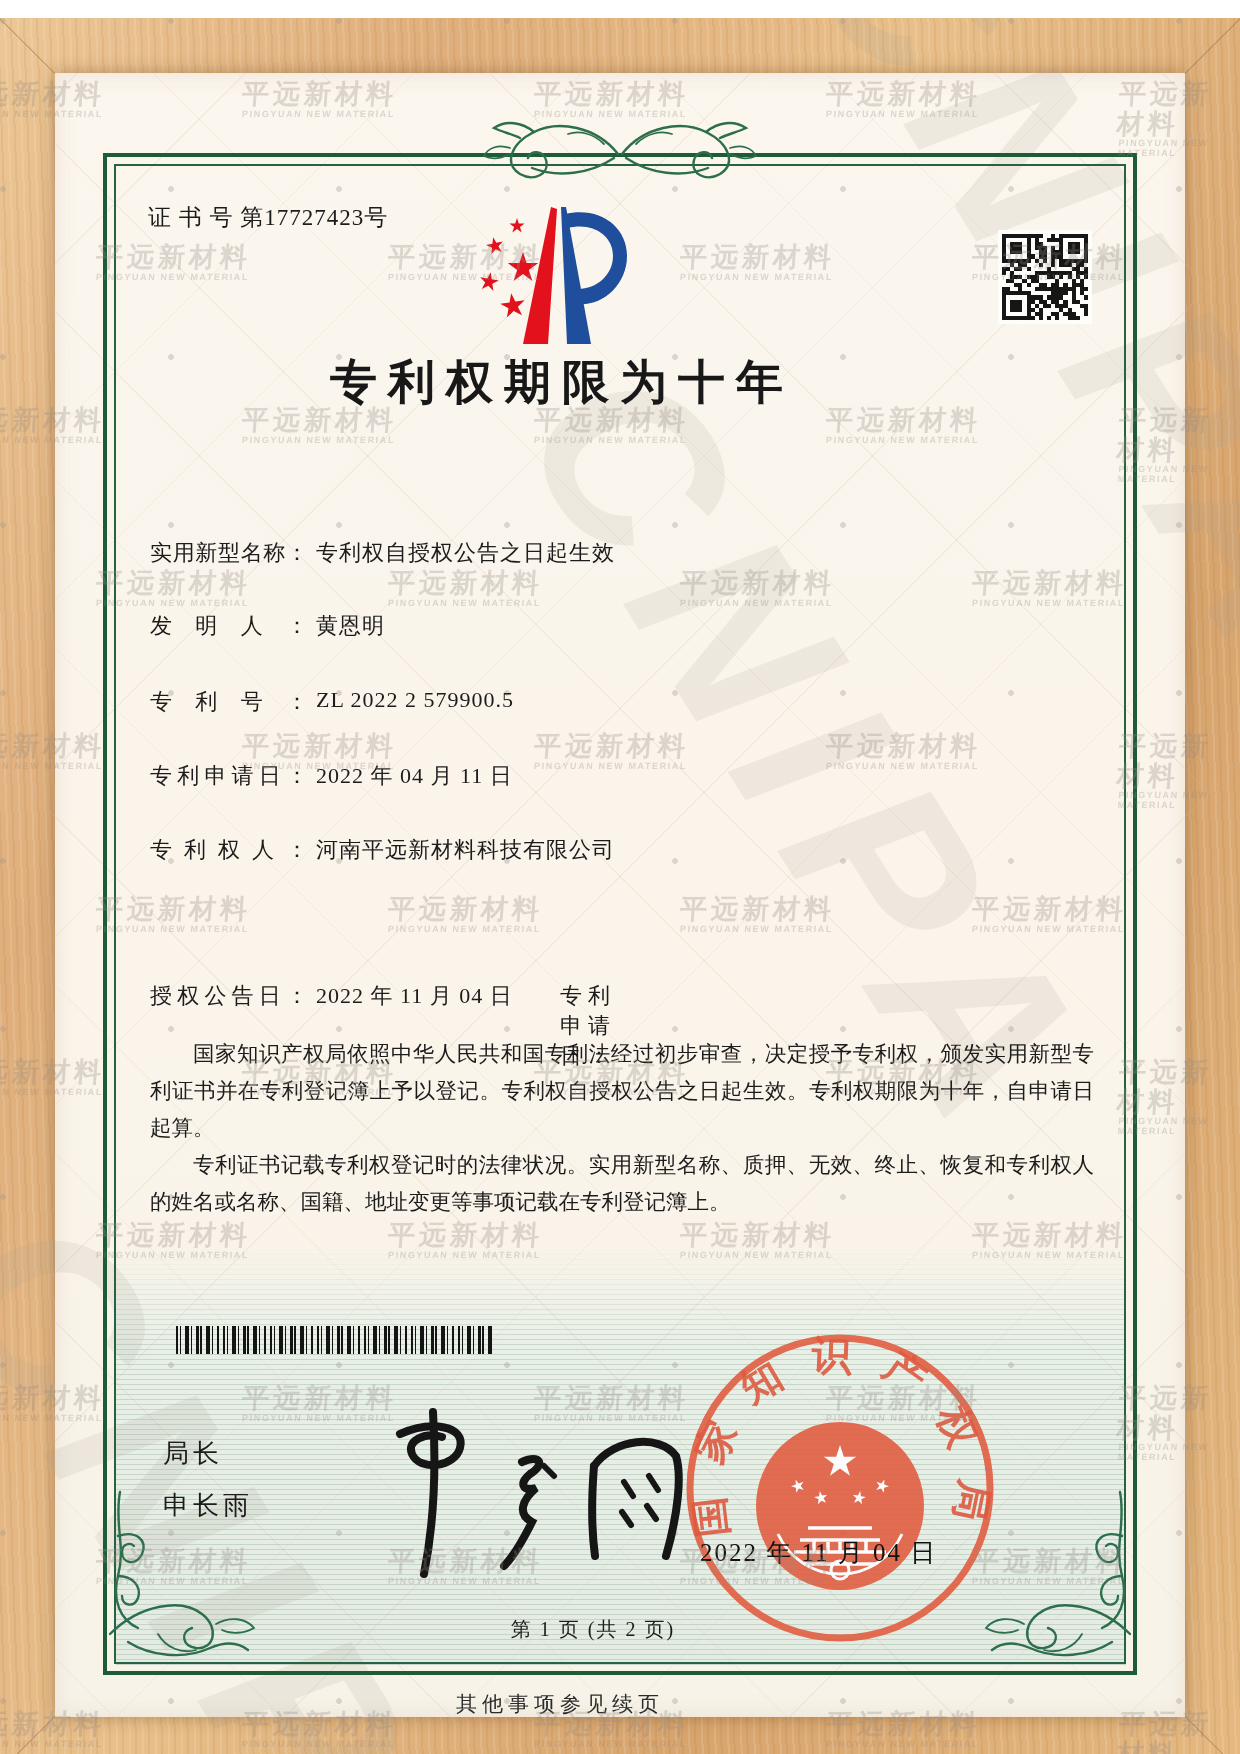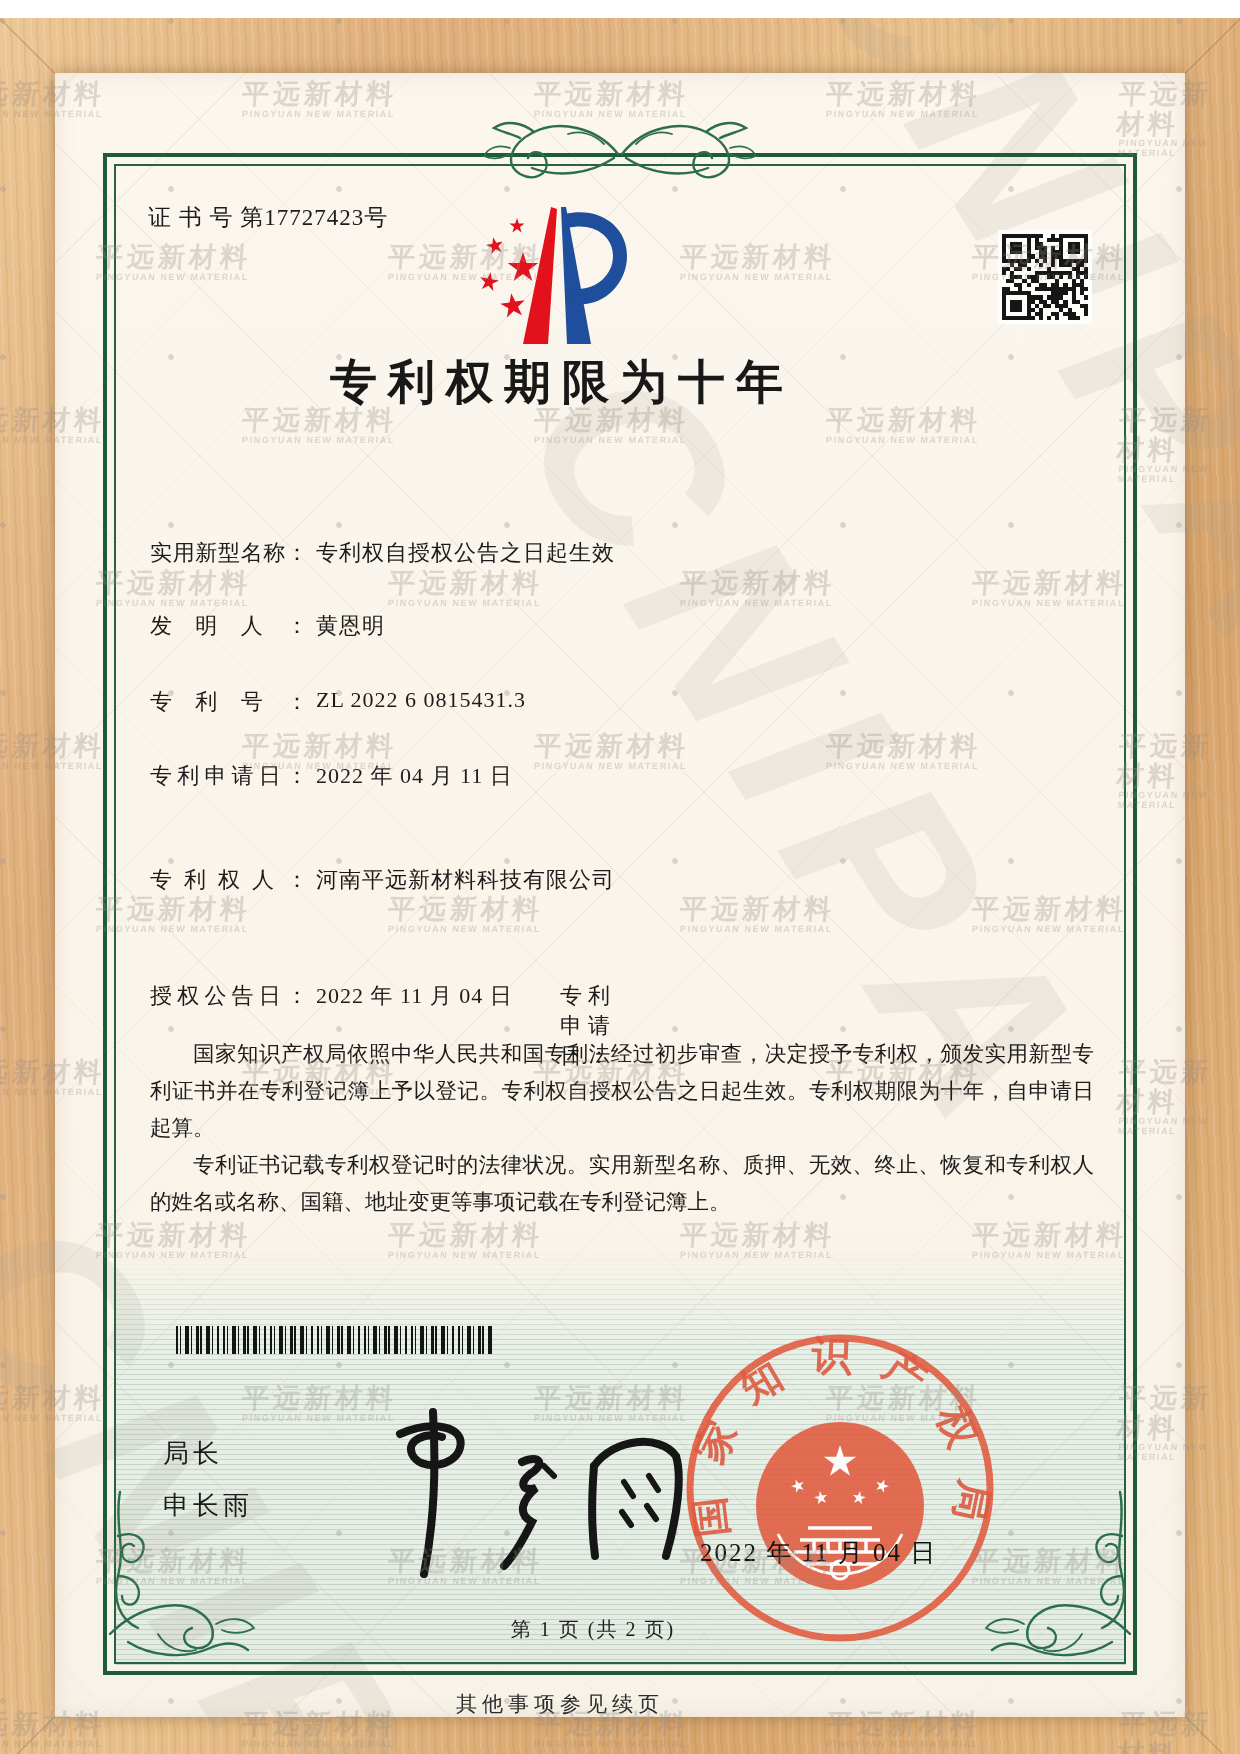--- a/index.html
+++ b/index.html
@@ -47,21 +47,21 @@
   .qr{position:absolute;left:998px;top:212px;width:94px;height:94px;z-index:4;background:#fdfdfa;
     padding:4px;box-sizing:border-box;display:grid;grid-template-rows:repeat(21,1fr);grid-template-columns:repeat(21,1fr);}
   .qr i{display:block;}
   .title{left:103px;top:333px;width:1034px;text-align:center;transform:translateX(-58px);
     font-size:47px;font-weight:bold;letter-spacing:11px;color:#181818;}
 
   .row{position:absolute;left:150px;z-index:4;display:flex;align-items:flex-start;font-size:22px;color:#1c1c1c;}
   .row .lbl{display:inline-block;width:158px;text-align:justify;text-align-last:justify;flex:none;}
   .row .val{margin-left:8px;letter-spacing:1px;}
   .row .val.wrap{width:585px;line-height:34px;}
-  .r0{top:520px;} .r1{top:593px;} .r2{top:669px;} .r3{top:743px;} .r4{top:847px;justify-content:center;} .r5{top:893px;} .r6{top:963px;}
+  .r0{top:520px;} .r1{top:593px;} .r2{top:669px;} .r3{top:743px;} .r4{top:817px;justify-content:center;} .r5{top:893px;} .r6{top:963px;}
   .grant2{position:absolute;left:410px;top:0;display:flex;}
   .grant2 .lbl2{letter-spacing:6px;}
   .grant2 .val{margin-left:8px;letter-spacing:1px;}
 
   .paras{position:absolute;left:150px;top:1018px;width:944px;z-index:4;font-size:21.5px;line-height:37px;
     text-align:justify;color:#1c1c1c;}
   .paras p{margin:0;text-indent:2em;}
 
   .barcode{position:absolute;left:176px;top:1308px;width:318px;height:28px;z-index:4;
     background:repeating-linear-gradient(90deg,
@@ -611,21 +611,21 @@
   <div class="row r0">
     <span class="lbl">实用新型名称：</span>
     <span class="val">专利权自授权公告之日起生效</span>
   </div>
   <div class="row r1">
     <span class="lbl">发明人：</span>
     <span class="val">黄恩明</span>
   </div>
   <div class="row r2">
     <span class="lbl">专利号：</span>
-    <span class="val">ZL 2022 6 0815431.3</span>
+    <span class="val">ZL 2022 2 579900.5</span>
   </div>
   <div class="row r3">
     <span class="lbl">专利申请日：</span>
     <span class="val">2022 年 04 月 11 日</span>
   </div>
   <div class="row r4">
     <span class="lbl">专利权人：</span>
     <span class="val">河南平远新材料科技有限公司</span>
   </div>
 

